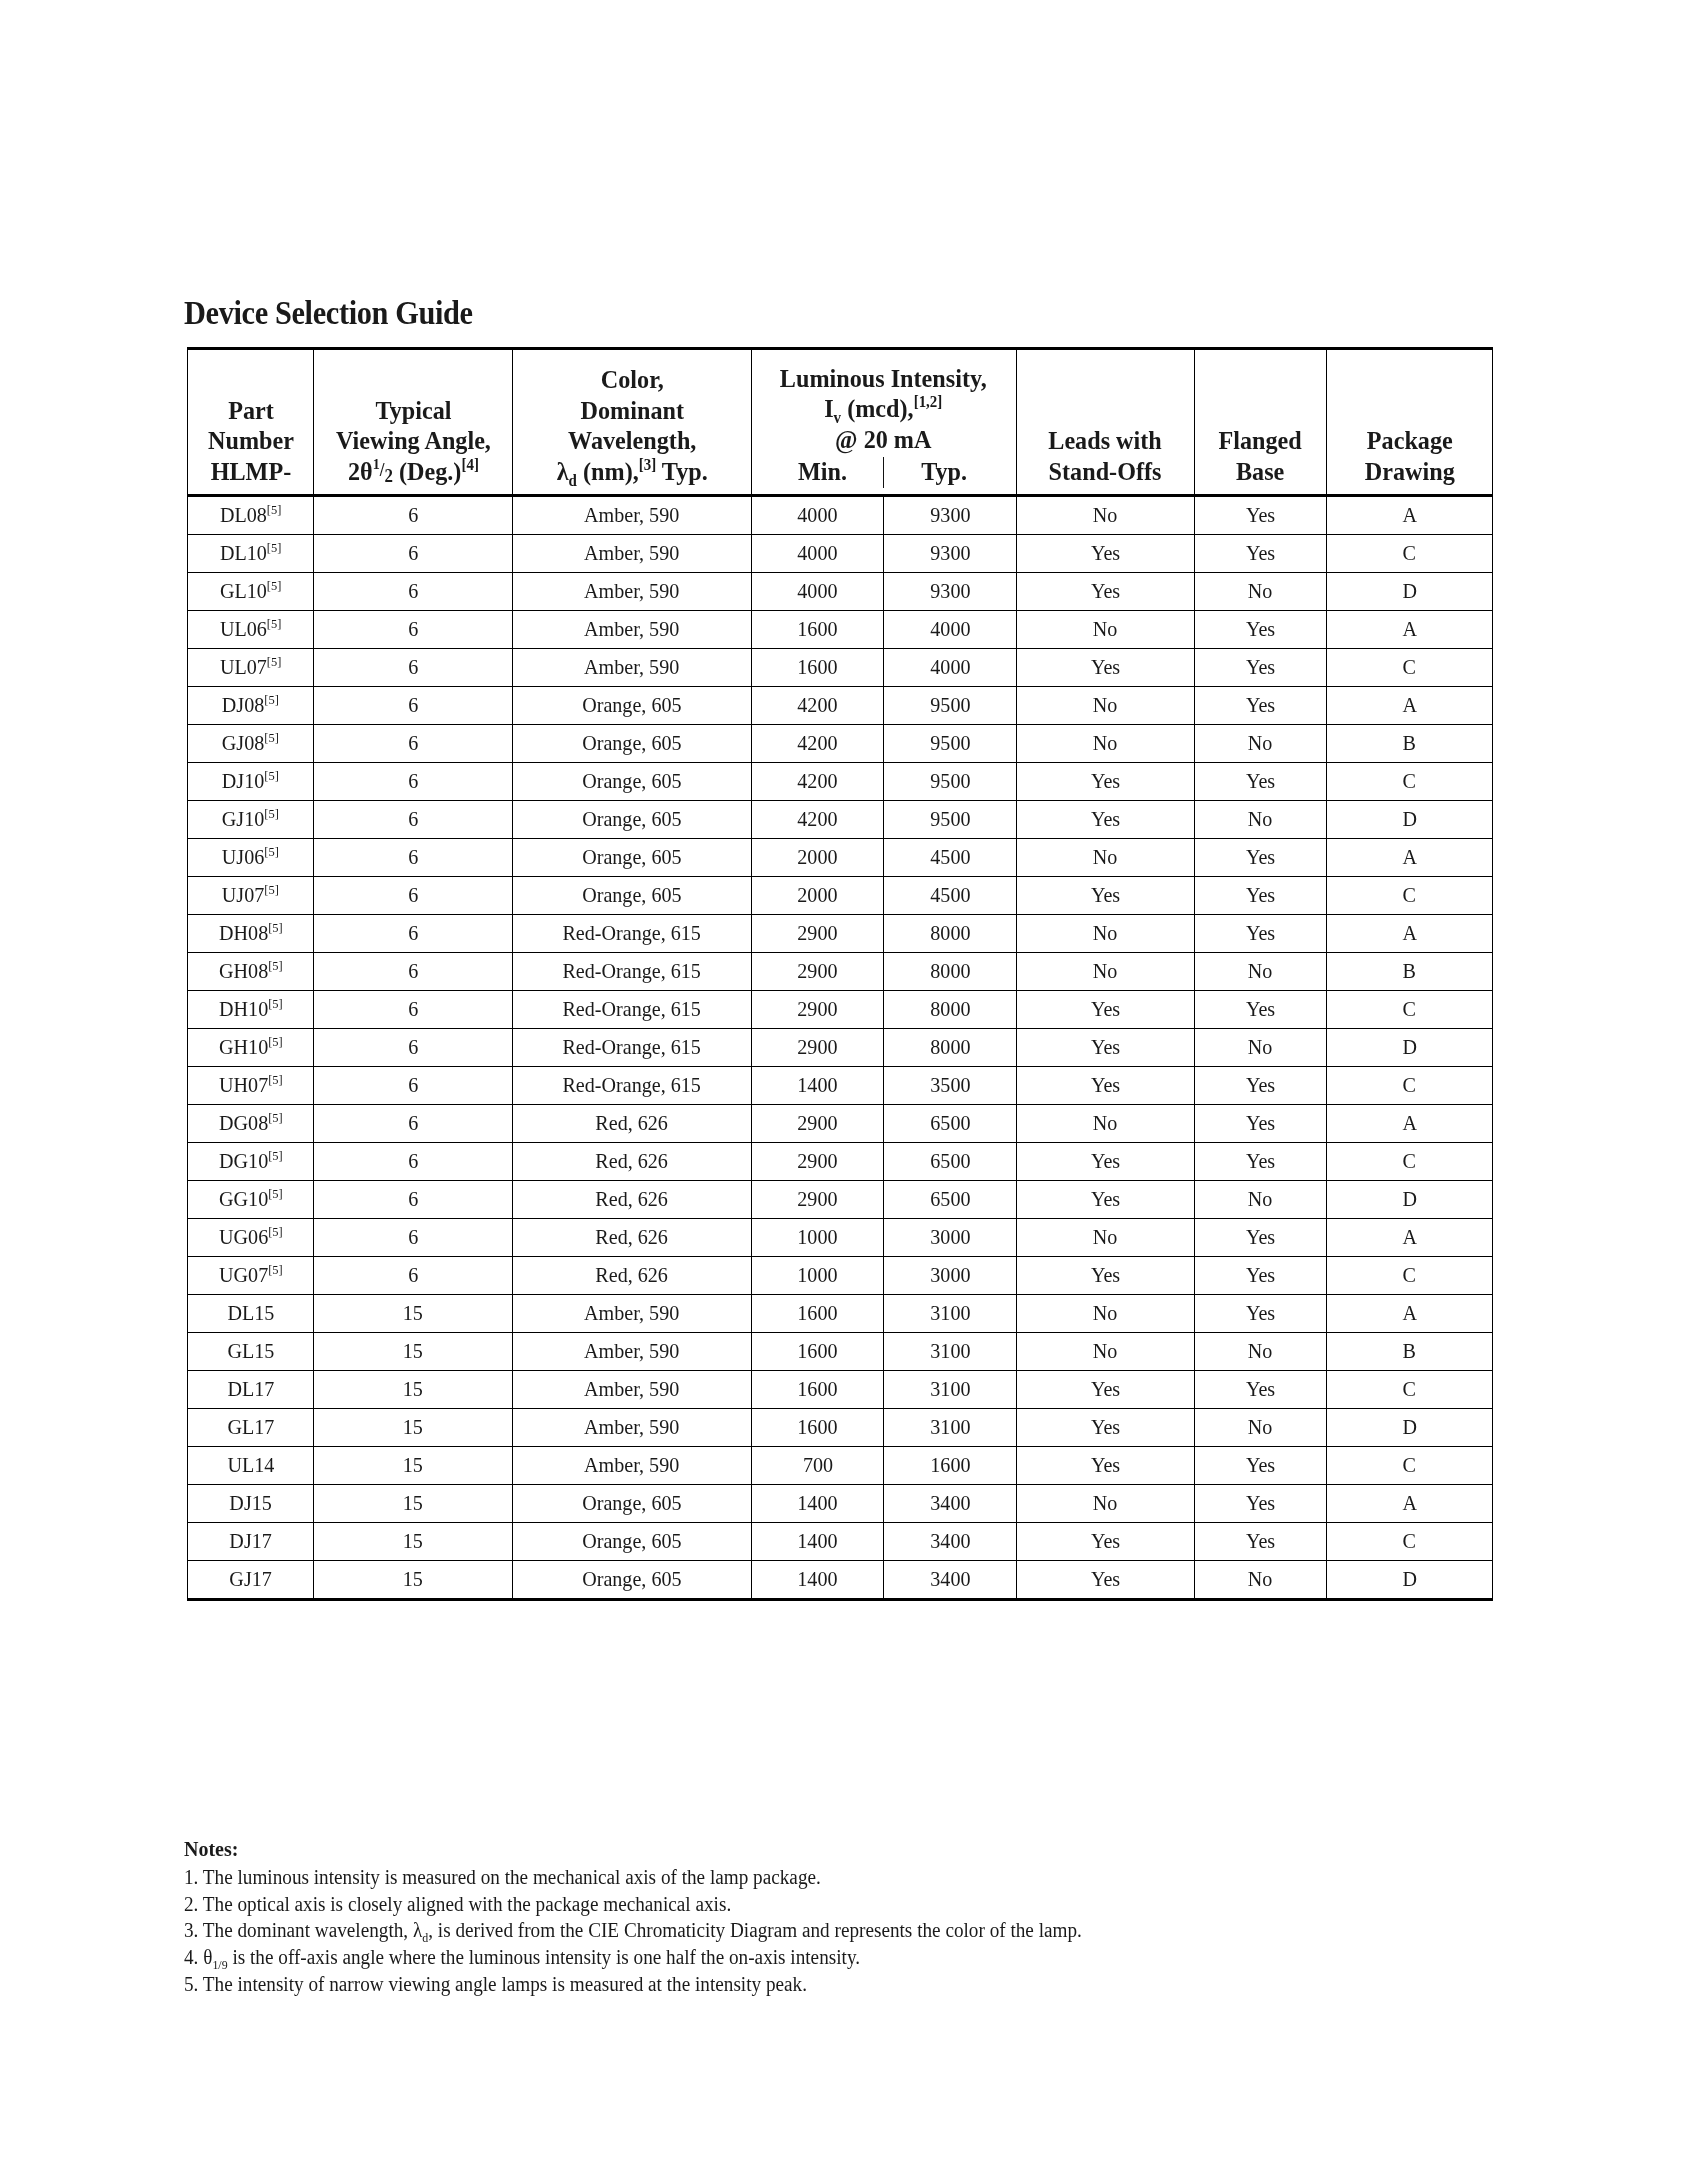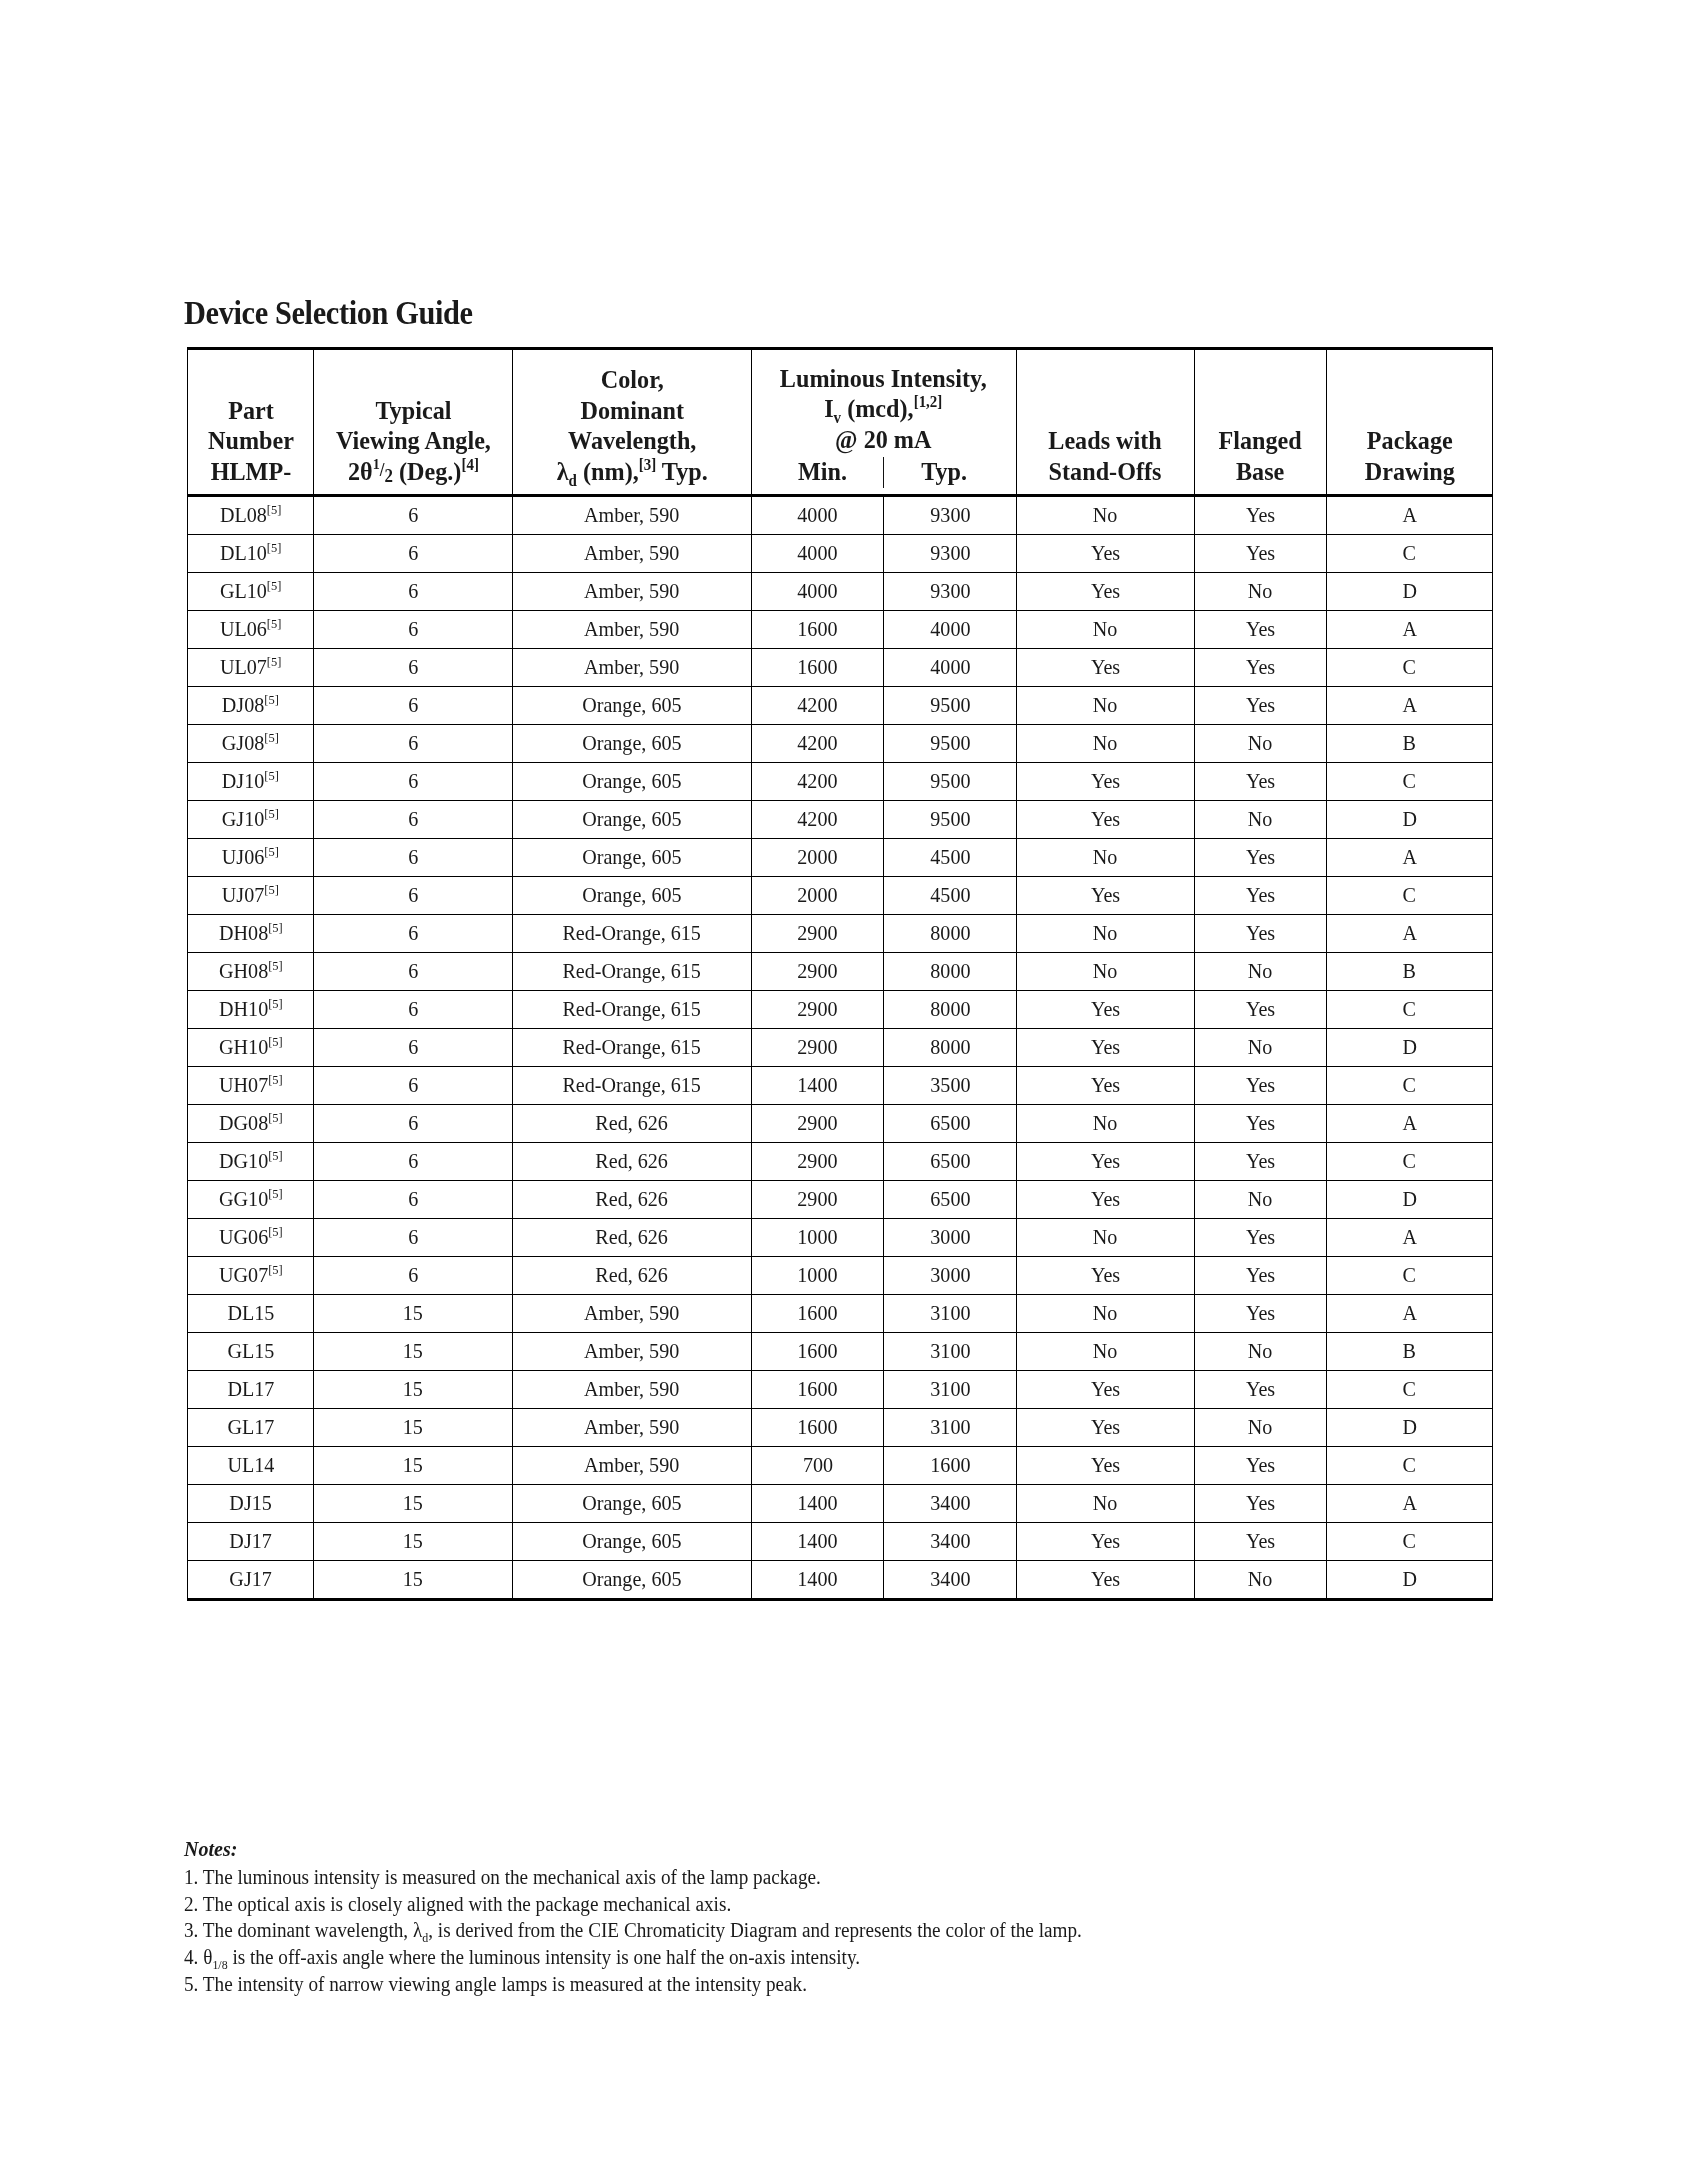--- a/index.html
+++ b/index.html
@@ -148,21 +148,20 @@
     left: 184px;
     top: 1836px;
     width: 1350px;
     font-size: 20px;
     line-height: 1.33;
   }
   .notes .n-title {
     font-weight: bold;
     font-size: 20px;
     margin-bottom: 1.6px;
-    font-style: italic;
   }
   .notes .n-line {
     white-space: nowrap;
     transform: scaleX(0.96);
     transform-origin: left center;
   }
 </style>
 </head>
 <body>
 
@@ -534,19 +533,19 @@
         </tbody>
     </table>
   </div>
 
   <div class="notes">
     <div class="n-title">Notes:</div>
     <div id="notes-list">
         <div class="n-line">1. The luminous intensity is measured on the mechanical axis of the lamp package.</div>
         <div class="n-line">2. The optical axis is closely aligned with the package mechanical axis.</div>
         <div class="n-line">3. The dominant wavelength, λ<sub class="sb">d</sub>, is derived from the CIE Chromaticity Diagram and represents the color of the lamp.</div>
-        <div class="n-line">4. θ<sub class="sb">1/8</sub> is the off-axis angle where the luminous intensity is one half the on-axis intensity.</div>
+        <div class="n-line">4. θ<sub class="sb">1/9</sub> is the off-axis angle where the luminous intensity is one half the on-axis intensity.</div>
         <div class="n-line">5. The intensity of narrow viewing angle lamps is measured at the intensity peak.</div>
       </div>
   </div>
 
 </div>
 
 
 </body></html>

